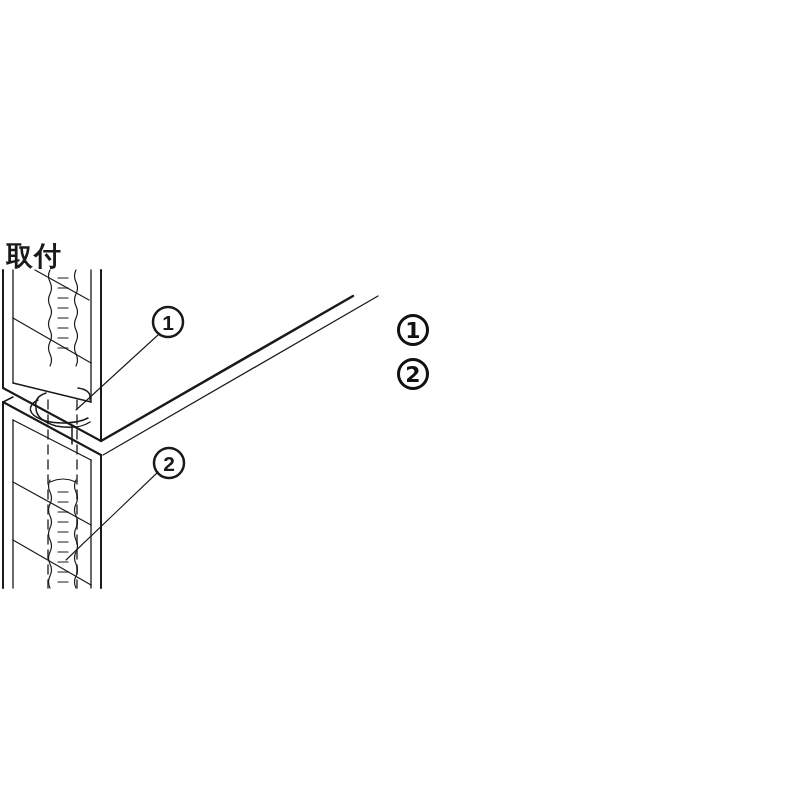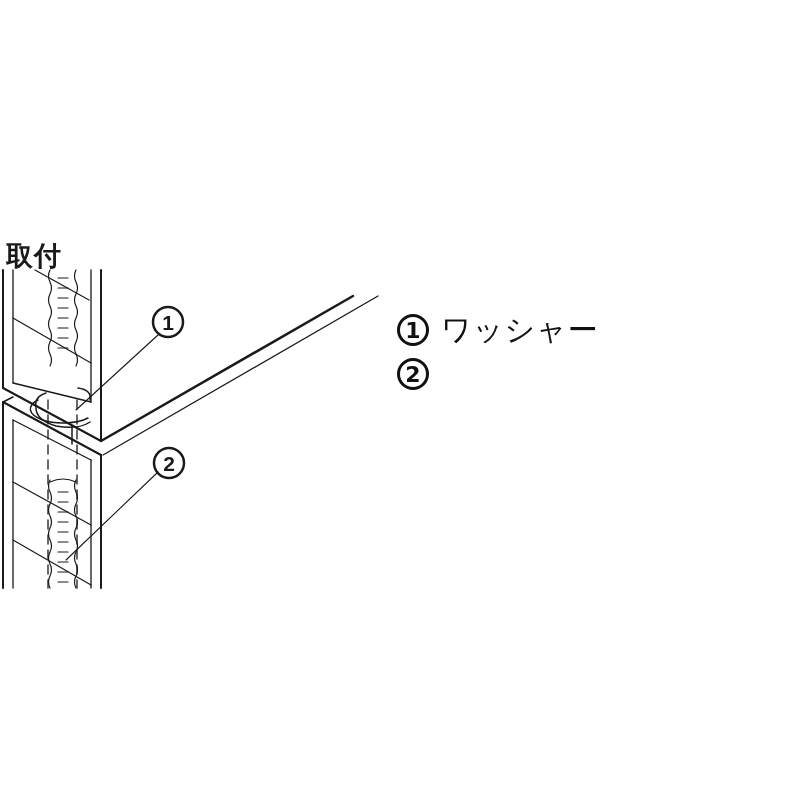--- a/index.html
+++ b/index.html
@@ -95,18 +95,17 @@
     <circle cx="168" cy="322" r="15" stroke-width="2.5"></circle>
     <circle cx="169" cy="463" r="15" stroke-width="2.5"></circle>
   </g>
   <text x="168" y="330" text-anchor="middle" font-family="Liberation Sans, sans-serif" font-weight="bold" font-size="21" fill="#1a1a1a">1</text>
   <text x="169" y="471" text-anchor="middle" font-family="Liberation Sans, sans-serif" font-weight="bold" font-size="21" fill="#1a1a1a">2</text>
 </svg>
 
 <div class="legend">
   <div class="legend-row">
     <span class="legend-num">1</span>
-    <span class="legend-text">ワッシャー</span>
   </div>
   <div class="legend-row">
     <span class="legend-num">2</span>
   </div>
 </div>
 
 </body></html>

